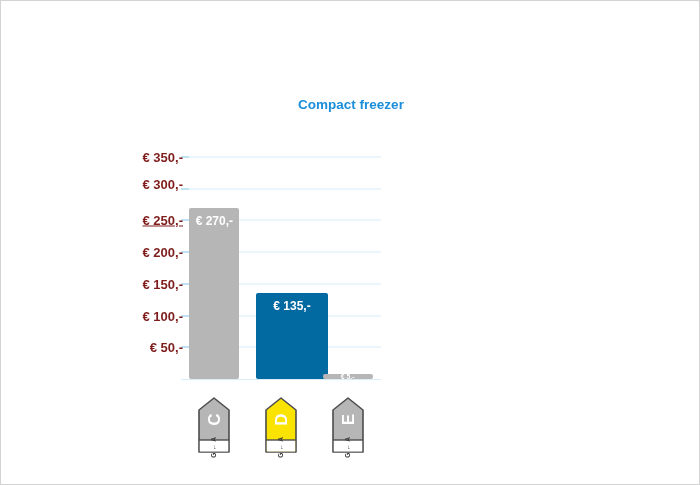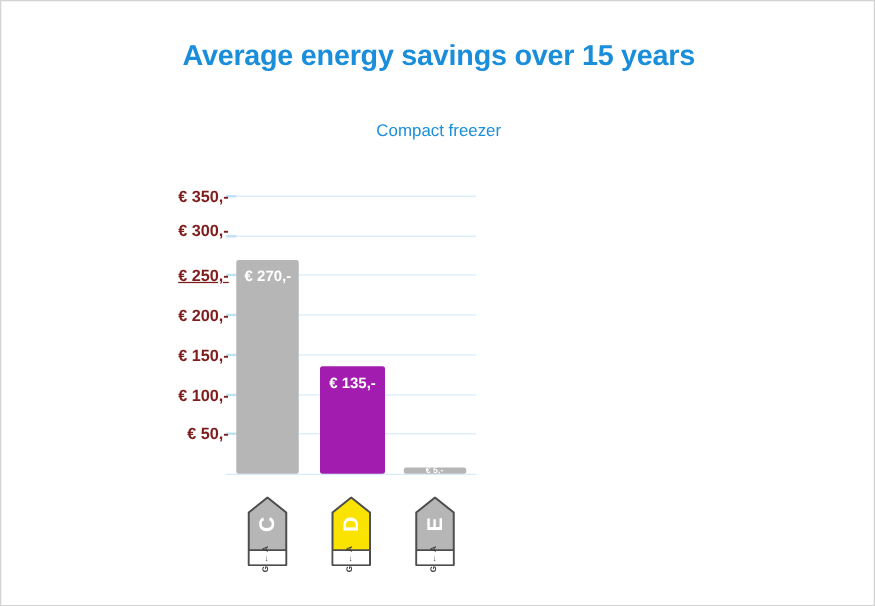--- a/index.html
+++ b/index.html
@@ -34,21 +34,21 @@
     letter-spacing: -0.2px;
   }
 
   #chart-subtitle {
     position: absolute;
     top: 96px;
     left: 0;
     width: 700px;
     text-align: center;
     font-size: 13.5px;
-    font-weight: normal;
+    font-weight: bold;
     color: #1a8eda;
   }
 
   
   #plot {
     position: absolute;
     left: 110px;
     top: 140px;
     width: 290px;
     height: 250px;
@@ -153,21 +153,20 @@
     transform-origin: 50% 50%;
     letter-spacing: 0.3px;
     line-height: 1;
   }
 </style>
 </head>
 <body>
 
 <div id="page">
 
-  <div id="chart-title">Average energy savings over 15 years</div>
 
   <div id="chart-subtitle">Compact freezer</div>
 
   <div id="plot">
     <div id="gridlines">
         <div class="gridline" style="top: 15.8667px;"></div>
         <div class="ytick-stub" style="top: 15.8667px;"></div>
         <div class="gridline" style="top: 47.6px;"></div>
         <div class="ytick-stub" style="top: 47.6px;"></div>
         <div class="gridline" style="top: 79.3333px;"></div>
@@ -188,21 +187,21 @@
         <div class="ytick" style="top: 111.067px;">€ 200,-</div>
         <div class="ytick" style="top: 142.8px;">€ 150,-</div>
         <div class="ytick" style="top: 174.533px;">€ 100,-</div>
         <div class="ytick" style="top: 206.267px;">€ 50,-</div>
       </div>
     <div id="baseline" style="top: 238px;"></div>
     <div id="bars">
         <div class="bar" style="left: 78.3333px; width: 50px; height: 171.36px; bottom: 12px; background: rgb(182, 182, 182);">
           <div class="bar-label">€ 270,-</div>
         </div>
-        <div class="bar" style="left: 145px; width: 52px; height: 85.68px; bottom: 12px; background: #a21caf;">
+        <div class="bar" style="left: 145px; width: 72px; height: 85.68px; bottom: 12px; background: #0369a1;">
           <div class="bar-label">€ 135,-</div>
         </div>
         <div class="bar" style="left: 211.667px; width: 50px; height: 5px; bottom: 12px; background: rgb(182, 182, 182);">
           <div class="bar-label" style="top: 0px; font-size: 7px; line-height: 5px;">€ 5,-</div>
         </div>
       </div>
   </div>
 
   <div id="badges">
       <div class="badge-wrap" style="left: 196.333px;">

